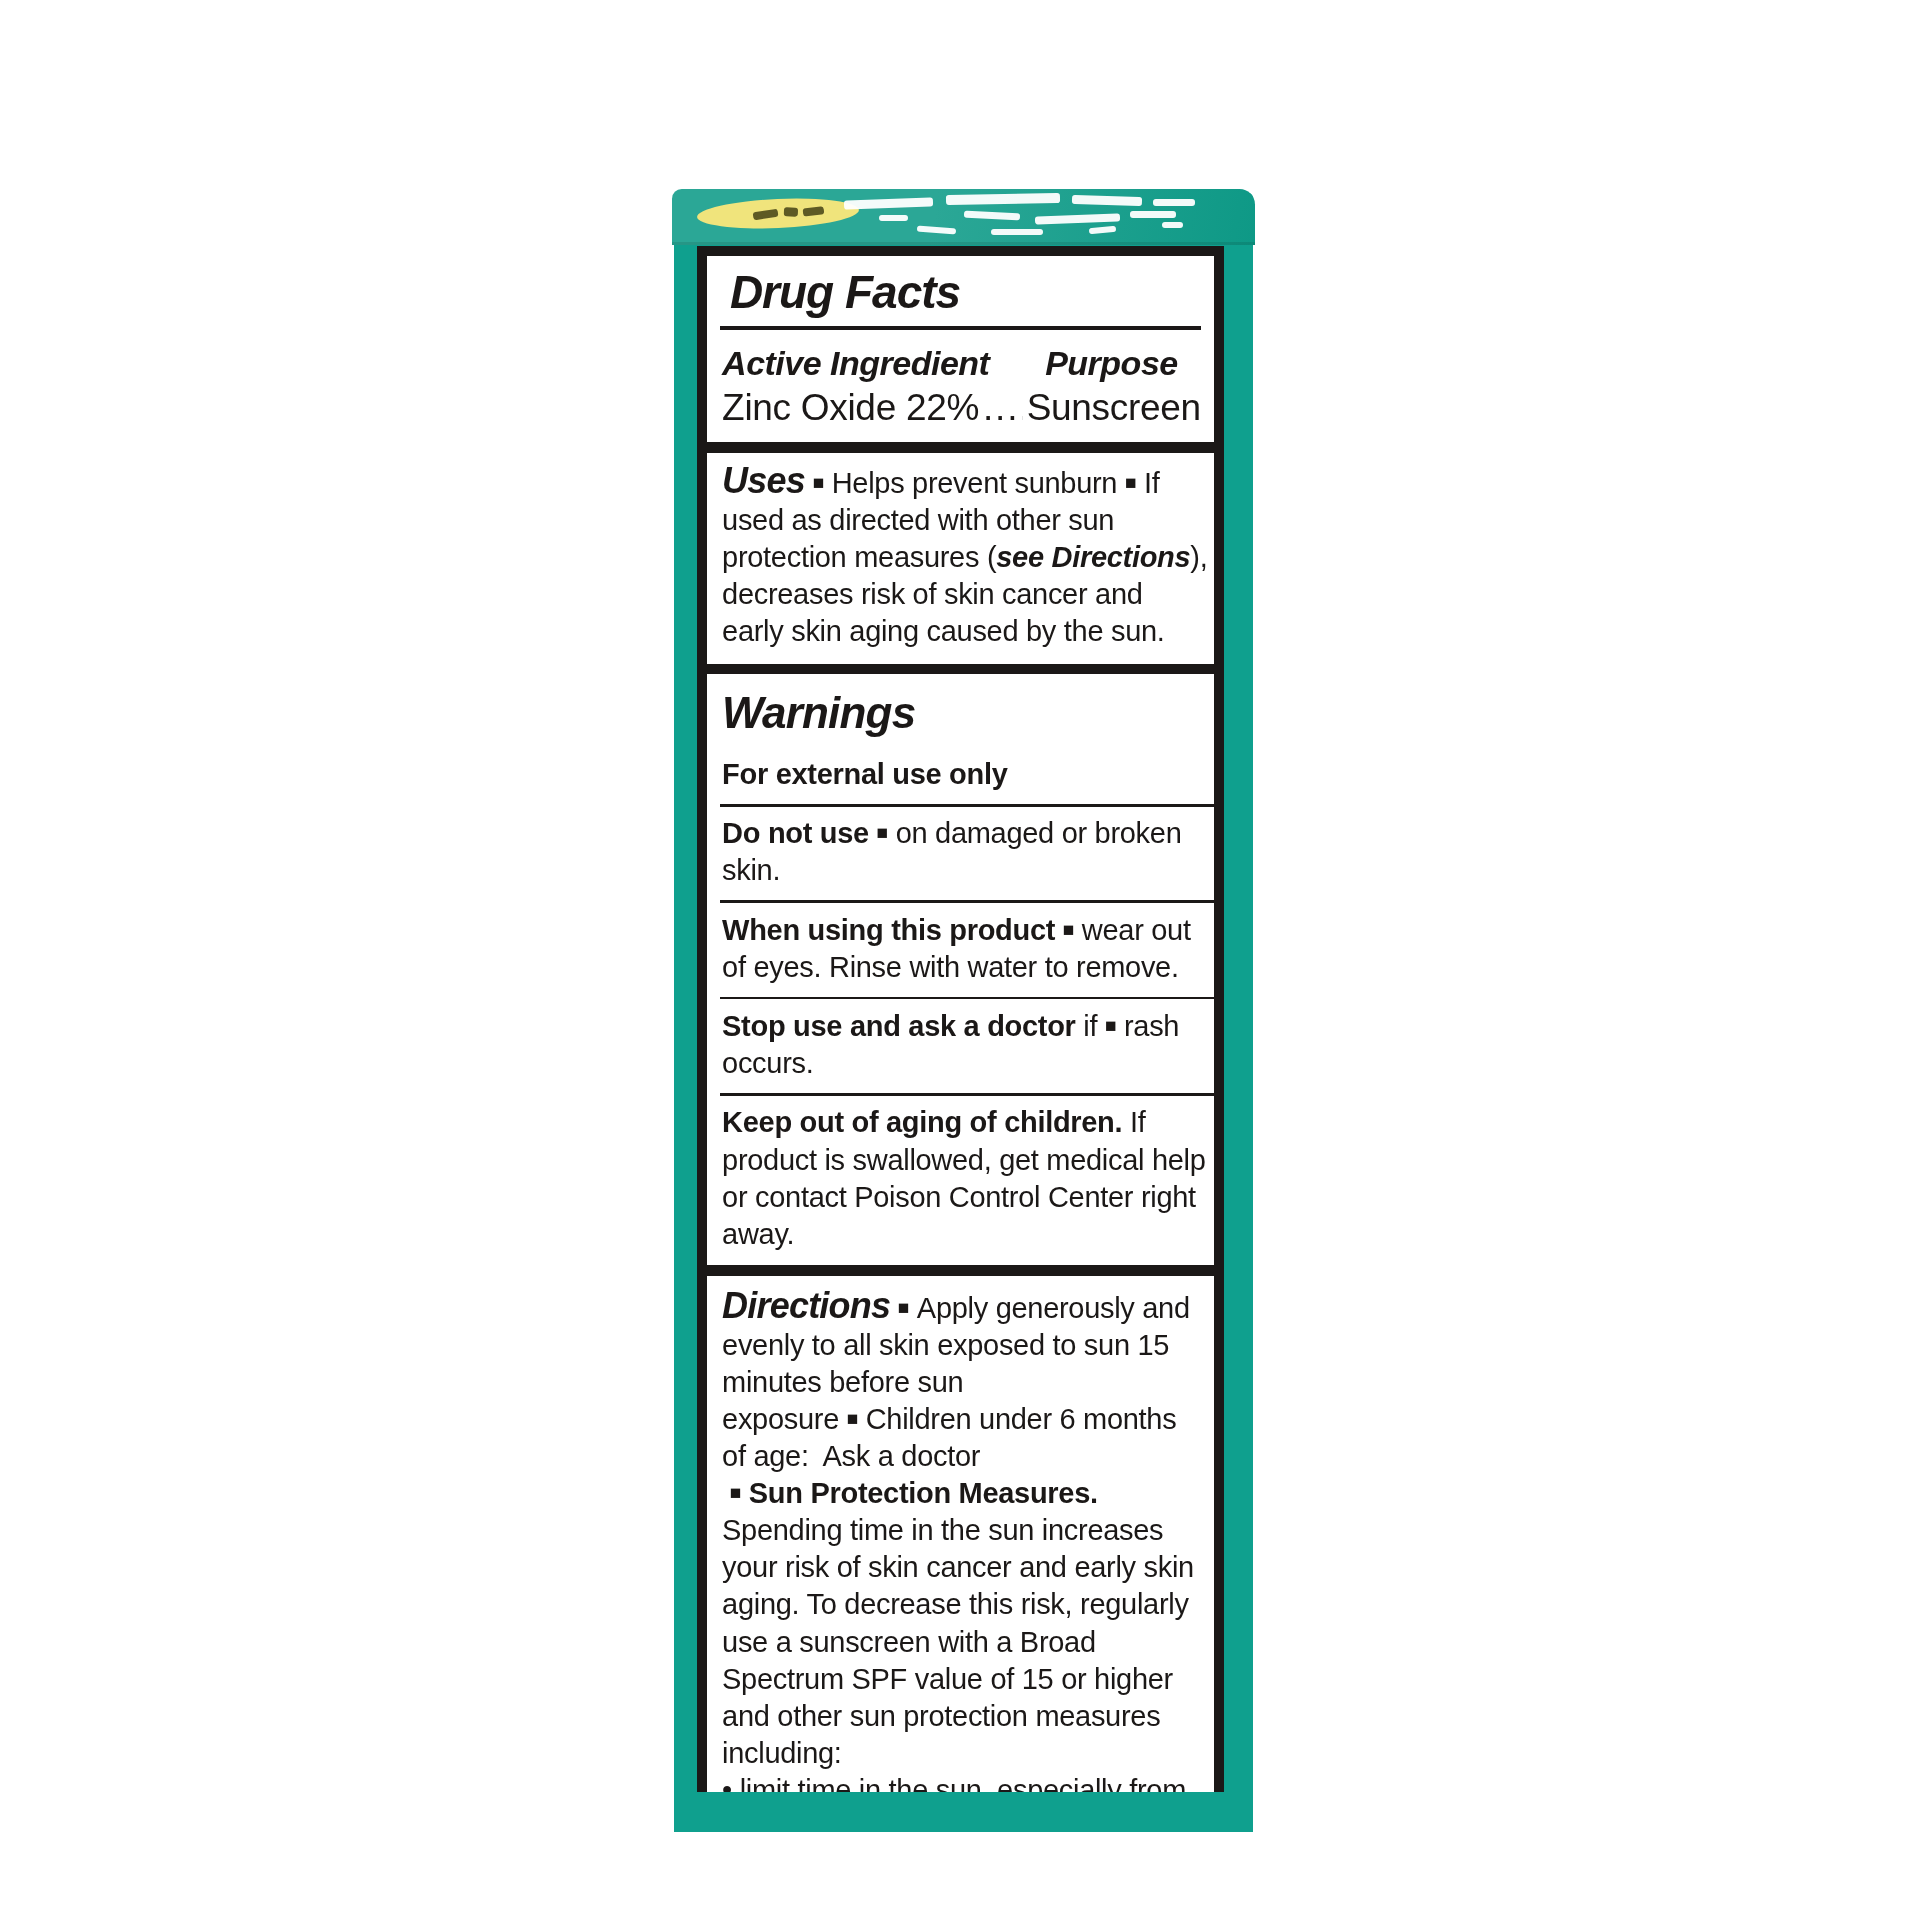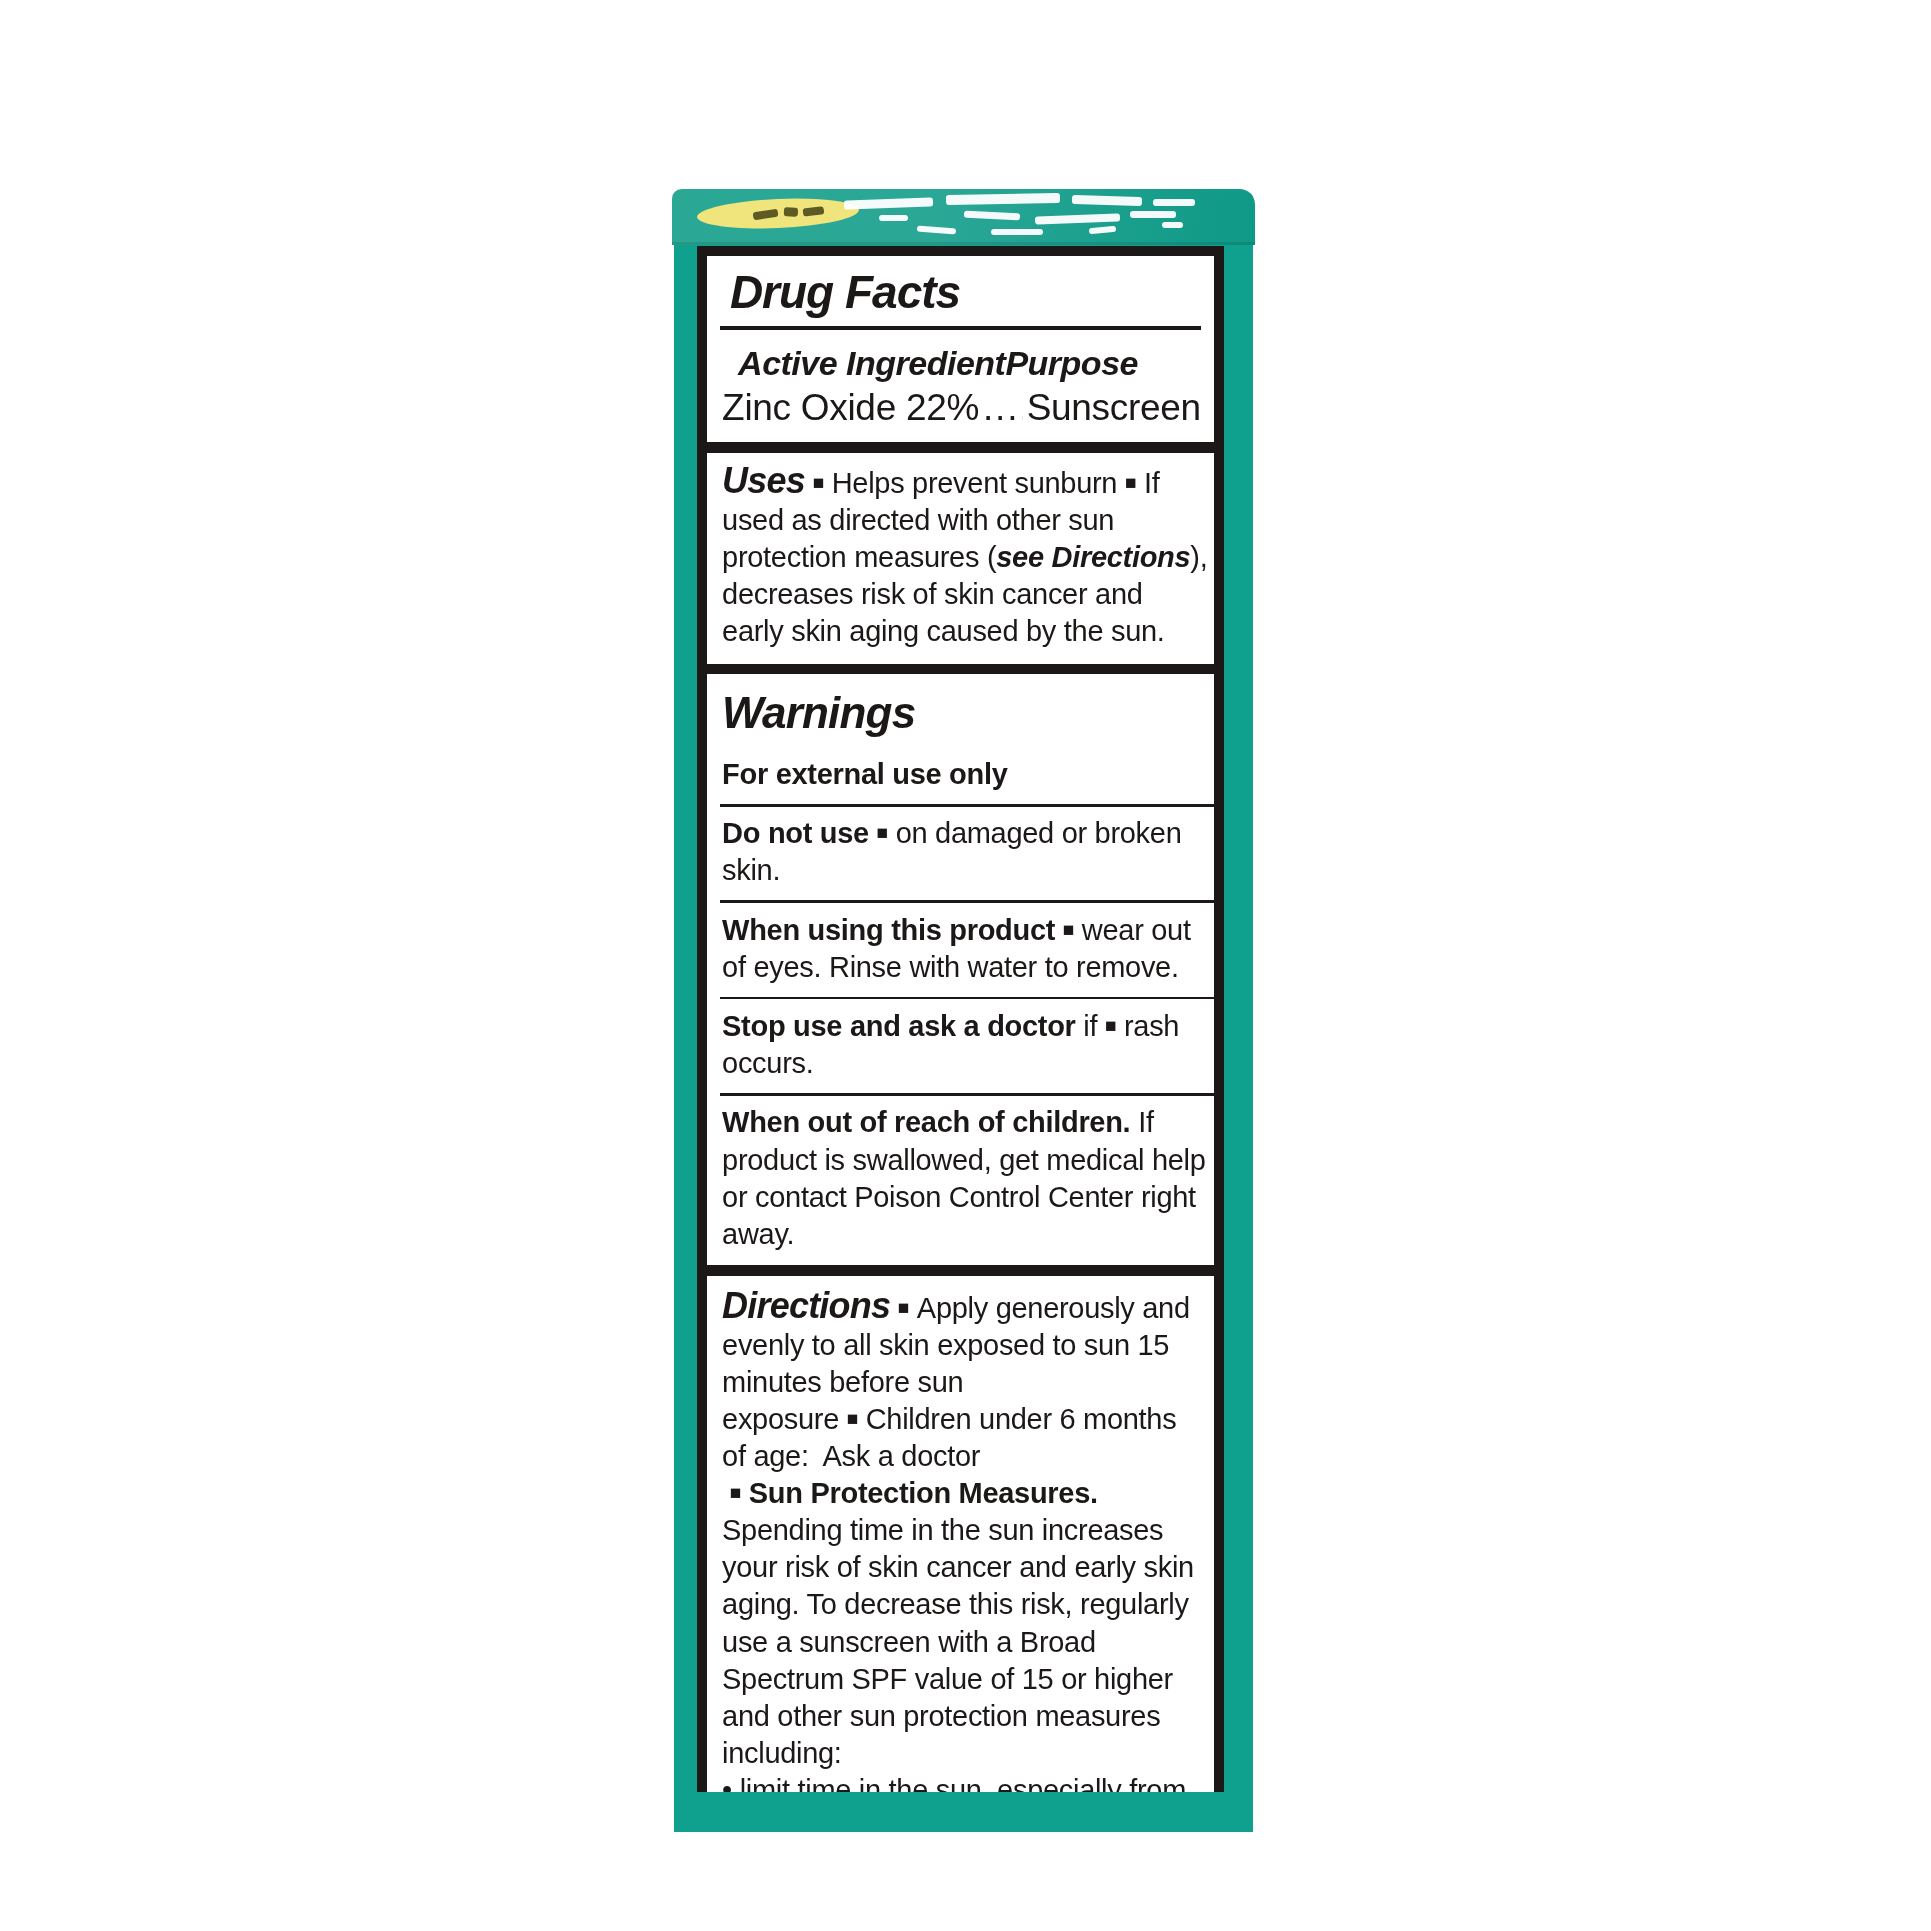--- a/index.html
+++ b/index.html
@@ -38,22 +38,22 @@
 
   
   .panel{position:absolute;left:23px;top:53px;width:527px;height:1546px;background:var(--ink);
          padding:9.7px;box-sizing:border-box;display:flex;flex-direction:column;gap:10.6px;overflow:hidden;}
   .sec{background:var(--paper);letter-spacing:-0.3px;}
   .body,.seg-r,.seg-b,.seg-bis{font-size:29px;line-height:1.28;}
 
   .sec-head{padding:11.6px 11.6px 7.7px 13.5px;}
   .df-title{font-size:46px;font-weight:700;font-style:italic;line-height:1.1;padding-left:9.7px;letter-spacing:-1px;}
   .title-rule{height:4.8px;background:var(--ink);margin:7.7px 1.9px 0 0;}
-  .ai-head{display:flex;font-size:34px;font-weight:700;font-style:italic;
-           padding:13.5px 25px 0 1.9px;letter-spacing:-0.5px;margin-left:16px;}
+  .ai-head{display:flex;justify-content:space-between;font-size:34px;font-weight:700;font-style:italic;
+           padding:13.5px 25px 0 1.9px;letter-spacing:-0.5px;}
   .ai-row{display:flex;align-items:baseline;font-size:37px;padding:3.9px 1.9px 5.8px 1.9px;}
   .dots{flex:1;overflow:hidden;white-space:nowrap;letter-spacing:1.9px;margin:0 3.9px;}
 
   .sec-uses{padding:9.7px 5.8px 13.5px 15.4px;}
   .seg-bi{font-size:36px;font-weight:700;font-style:italic;line-height:1;letter-spacing:-0.8px;}
   .seg-b{font-weight:700;}
   .seg-bis{font-weight:700;font-style:italic;}
   .seg-sq{font-size:19.3px;vertical-align:3.9px;padding:0 7.7px;line-height:1;}
 
   .sec-warn{padding:0 0 1.9px 0;}
@@ -114,21 +114,21 @@
       <div class="sec sec-warn">
         <div class="warn-heading">Warnings</div>
         <div class="warn-row body"><span class="seg-b">For external use only</span></div>
         <div class="rule"></div>
         <div class="warn-row body"><span class="seg-b">Do not use</span><span class="seg-sq">■</span><span class="seg-r">on damaged or broken skin.</span></div>
         <div class="rule"></div>
         <div class="warn-row body"><span class="seg-b">When using this product</span><span class="seg-sq">■</span><span class="seg-r">wear out of eyes. Rinse with water to remove.</span></div>
         <div class="rule"></div>
         <div class="warn-row body"><span class="seg-b">Stop use and ask a doctor</span><span class="seg-r"> if</span><span class="seg-sq">■</span><span class="seg-r">rash occurs.</span></div>
         <div class="rule"></div>
-        <div class="warn-row body"><span class="seg-b">When out of reach of children.</span><span class="seg-r"> If product is swallowed, get medical help or contact Poison Control Center right away.</span></div>
+        <div class="warn-row body"><span class="seg-b">Keep out of aging of children.</span><span class="seg-r"> If product is swallowed, get medical help or contact Poison Control Center right away.</span></div>
       </div>
 
       <div class="sec sec-dir body">
         <div><span class="seg-bi">Directions</span><span class="seg-sq">■</span><span class="seg-r">Apply generously and evenly to all skin exposed to sun 15 minutes before sun exposure</span><span class="seg-sq">■</span><span class="seg-r">Children under 6 months of age:&nbsp; Ask a doctor</span><br><span class="seg-sq">■</span><span class="seg-b">Sun Protection Measures.</span><span class="seg-r"> Spending time in the sun increases your risk of skin cancer and early skin aging. To decrease this risk, regularly use a sunscreen with a Broad Spectrum SPF value of 15 or higher and other sun protection measures including:</span><br><span class="seg-r">• limit time in the sun, especially from 10 a.m. - 2 p.m. • wear long-sleeved shirts, pants, hats, and sunglasses</span><br></div>
 
       </div>
 
     </div>
   </div>
 </div>

